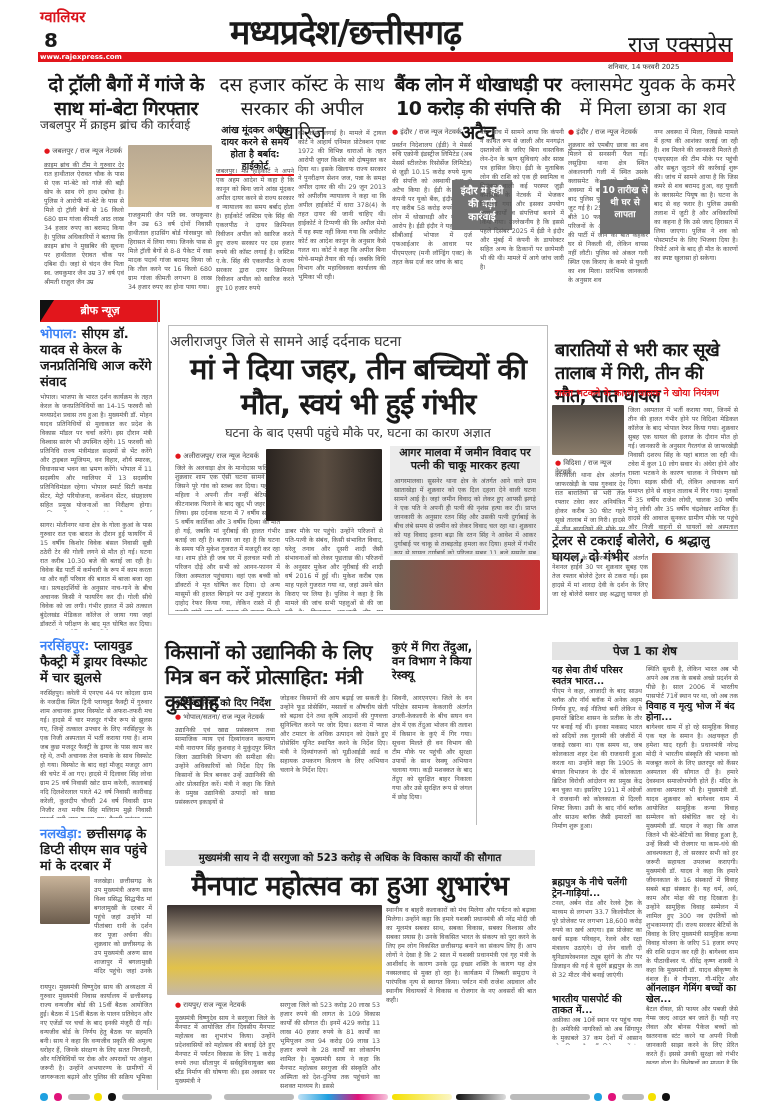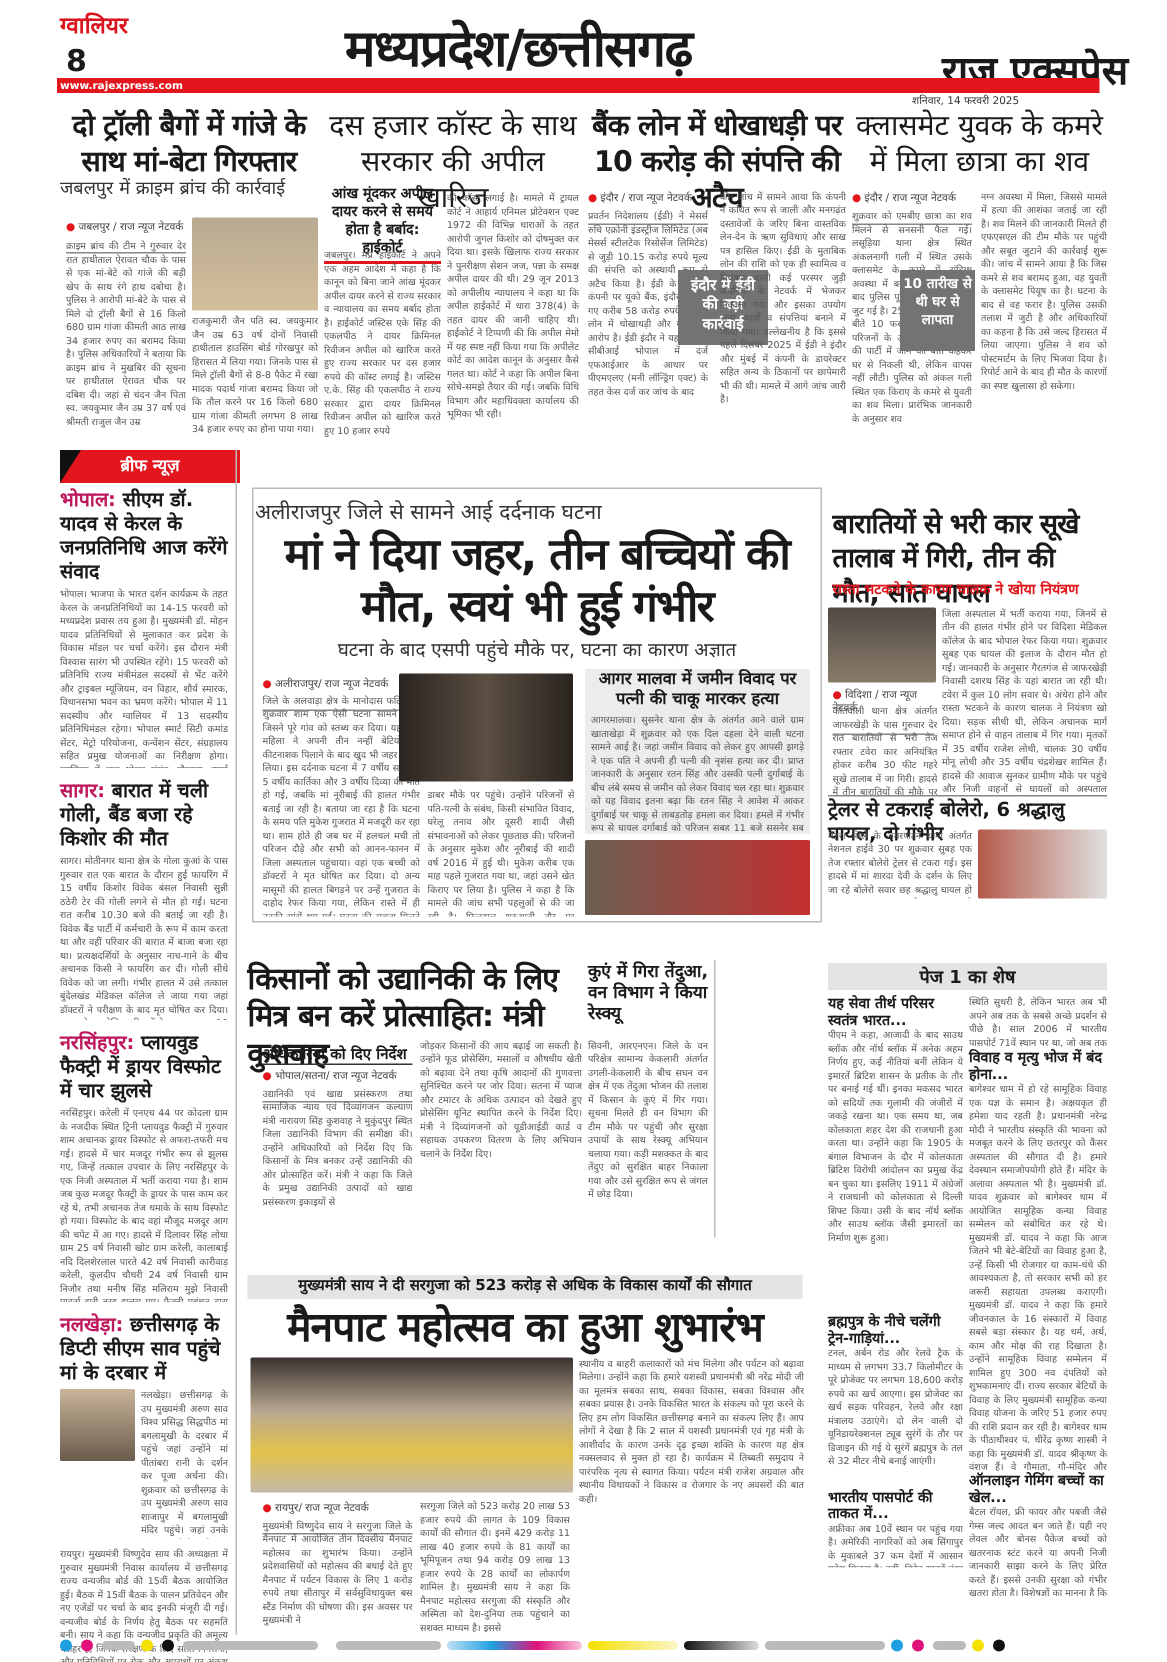--- a/index.html
+++ b/index.html
@@ -1,36 +1,36 @@
 <!DOCTYPE html>
 <html><head>
 <meta charset="utf-8">
 <style>
 *{box-sizing:border-box;margin:0;padding:0}
 body{width:778px;height:1108px;background:#fff;font-family:"DejaVu Sans",sans-serif;color:#1a1a1a;position:relative;overflow:hidden}
 .abs{position:absolute}
 .hdr-city{left:40px;top:6px;color:#d9141c;font-weight:bold;font-size:15px}
 .hdr-page{left:44px;top:28px;font-size:20px;font-weight:bold}
 .hdr-title{left:230px;top:8px;font-size:34px;font-weight:bold;letter-spacing:-1px}
-.hdr-brand{left:628px;top:28px;font-size:26px;font-weight:bold}
+.hdr-brand{left:628px;top:28px;font-size:22px;font-weight:normal}
 .redbar{left:38px;top:52px;width:695px;height:10px;background:#e2161c}
 .url{left:40px;top:53px;font-size:7px;color:#fff;font-weight:bold;line-height:8px}
 .date{left:608px;top:62px;font-size:7px;color:#333}
 .h1{font-weight:bold;font-size:19px;line-height:24px;letter-spacing:-.5px}
 .h1l{font-size:19px;line-height:24px}
 .sub{font-size:12px;color:#333}
 .by{font-size:7px;color:#444;border-bottom:1px solid #888;padding-bottom:13px}
 .by:before{content:"● ";color:#e2161c}
 .txt{font-size:6.3px;line-height:9px;color:#555;text-align:justify;overflow:hidden}
 .photo{background:#8a7b68;border-radius:1px}
 .redbox{background:#737373;color:#fff;font-weight:bold;text-align:center;font-size:12px;line-height:14px;padding:4px 2px}
 .brief-hd{left:40px;top:300px;width:120px;height:22px;background:#e2161c;color:#fff;font-weight:bold;font-size:11px;text-align:center;line-height:22px}
 .brief-hd:before{content:"";position:absolute;left:0;top:0;border-left:14px solid #111;border-bottom:22px solid transparent}
 .bh{font-weight:bold;font-size:13px;line-height:16px}
-.bh .city{color:#be185d}
+.bh .city{color:#3b82f6}
 .vline{background:#bbb;width:1px}
 .grey{background:#e4e4e4}
 .regmark{border-radius:50%;width:8px;height:8px;display:inline-block;margin-right:2px}
 </style>
 </head>
 <body>
 
 <div class="abs hdr-city">ग्वालियर</div>
 <div class="abs hdr-page">8</div>
 <div class="abs hdr-title">मध्यप्रदेश/छत्तीसगढ़</div>
@@ -63,21 +63,20 @@
 <div class="abs redbox" style="left:600px;top:180px;width:50px;height:54px;font-size:9px;line-height:12px">10 तारीख से थी घर से लापता</div>
 <div class="abs txt" style="left:654px;top:127px;width:84px;height:171px">नग्न अवस्था में मिला, जिससे मामले में हत्या की आशंका जताई जा रही है। शव मिलने की जानकारी मिलते ही एफएसएल की टीम मौके पर पहुंची और सबूत जुटाने की कार्रवाई शुरू की। जांच में सामने आया है कि जिस कमरे से शव बरामद हुआ, वह युवती के क्लासमेट पियूष का है। घटना के बाद से वह फरार है। पुलिस उसकी तलाश में जुटी है और अधिकारियों का कहना है कि उसे जल्द हिरासत में लिया जाएगा। पुलिस ने शव को पोस्टमार्टम के लिए भिजवा दिया है। रिपोर्ट आने के बाद ही मौत के कारणों का स्पष्ट खुलासा हो सकेगा।</div>
 
 <div class="abs brief-hd">ब्रीफ न्यूज़</div>
 <div class="abs" style="left:40px;top:326px;width:112px">
   <div>
     <div class="bh"><span class="city">भोपाल:</span> <span>सीएम डॉ. यादव से केरल के जनप्रतिनिधि आज करेंगे संवाद</span></div>
     <div class="txt" style="height:120px;margin-top:2px">भोपाल। भाजपा के भारत दर्शन कार्यक्रम के तहत केरल के जनप्रतिनिधियों का 14-15 फरवरी को मध्यप्रदेश प्रवास तय हुआ है। मुख्यमंत्री डॉ. मोहन यादव प्रतिनिधियों से मुलाकात कर प्रदेश के विकास मॉडल पर चर्चा करेंगे। इस दौरान मंत्री विश्वास सारंग भी उपस्थित रहेंगे। 15 फरवरी को प्रतिनिधि राज्य मंत्रीमंडल सदस्यों से भेंट करेंगे और ट्राइबल म्यूजियम, वन विहार, शौर्य स्मारक, विधानसभा भवन का भ्रमण करेंगे। भोपाल में 11 सदस्यीय और ग्वालियर में 13 सदस्यीय प्रतिनिधिमंडल रहेगा। भोपाल स्मार्ट सिटी कमांड सेंटर, मेट्रो परियोजना, कन्वेंशन सेंटर, संग्रहालय सहित प्रमुख योजनाओं का निरीक्षण होगा। ग्वालियर में जल शोधन संयंत्र, गौशाला, स्मार्ट कंट्रोल सेंटर और ऐतिहासिक स्थलों का दौरा किया जाएगा। कार्यक्रम का उद्देश्य शहरी विकास और सुशासन के अनुभव साझा करना है।</div>
   </div>
   <div style="margin-top:8px">
-    <div class="bh"><span class="city">सागर:</span> <span>बारात में चली गोली, बैंड बजा रहे किशोर की मौत</span></div>
     <div class="txt" style="height:110px;margin-top:2px">सागर। मोतीनगर थाना क्षेत्र के गोला कुआं के पास गुरुवार रात एक बारात के दौरान हुई फायरिंग में 15 वर्षीय किशोर विवेक बंसल निवासी सुन्नी ठठेरी टेर की गोली लगने से मौत हो गई। घटना रात करीब 10.30 बजे की बताई जा रही है। विवेक बैंड पार्टी में कर्मचारी के रूप में काम करता था और वहीं परिवार की बारात में बाजा बजा रहा था। प्रत्यक्षदर्शियों के अनुसार नाच-गाने के बीच अचानक किसी ने फायरिंग कर दी। गोली सीधे विवेक को जा लगी। गंभीर हालत में उसे तत्काल बुंदेलखंड मेडिकल कॉलेज ले जाया गया जहां डॉक्टरों ने परीक्षण के बाद मृत घोषित कर दिया। घटना से आक्रोशित परिजनों ने शुक्रवार सुबह 10 बजे मोतीनगर चौराहे पर चक्काजाम कर दिया। इससे भोपाल बायपास मार्ग पर यातायात बाधित हो गया। परिजन आरोपियों की तत्काल गिरफ्तारी और सख्त कार्रवाई की मांग पर अड़े रहे।</div>
   </div>
   <div style="margin-top:8px">
     <div class="bh"><span class="city">नरसिंहपुर:</span> <span>प्लायवुड फैक्ट्री में ड्रायर विस्फोट में चार झुलसे</span></div>
     <div class="txt" style="height:130px;margin-top:2px">नरसिंहपुर। करेली में एनएच 44 पर कोदला ग्राम के नजदीक स्थित ट्रिनी प्लायवुड फैक्ट्री में गुरुवार शाम अचानक ड्रायर विस्फोट से अफरा-तफरी मच गई। हादसे में चार मजदूर गंभीर रूप से झुलस गए, जिन्हें तत्काल उपचार के लिए नरसिंहपुर के एक निजी अस्पताल में भर्ती कराया गया है। शाम जब कुछ मजदूर फैक्ट्री के ड्रायर के पास काम कर रहे थे, तभी अचानक तेज धमाके के साथ विस्फोट हो गया। विस्फोट के बाद वहां मौजूद मजदूर आग की चपेट में आ गए। हादसे में दिलावर सिंह लोधा ग्राम 25 वर्ष निवासी खोट ग्राम करेली, कालाबाई नदि दिलशेरलाल पारते 42 वर्ष निवासी कारीवाड़ करेली, कुलदीप चौधरी 24 वर्ष निवासी ग्राम निजौर तथा मनीष सिंह मलिराम मुझे निवासी पाडुर्ना झुरी तरह झुलस गए। फैक्ट्री प्रबंधन द्वारा सभी घायलों को तत्काल नरसिंहपुर के एक निजी अस्पताल में भर्ती कराया गया।</div>
   </div>
   <div style="margin-top:8px">
     <div class="bh"><span class="city">नलखेड़ा:</span> <span>छत्तीसगढ़ के डिप्टी सीएम साव पहुंचे मां के दरबार में</span></div>
     <div style="position:relative;height:100px;margin-top:2px">
       <div class="photo" style="position:absolute;left:0;top:0;width:50px;height:48px;background:linear-gradient(#c9b49a,#6a5b4c)"></div>

